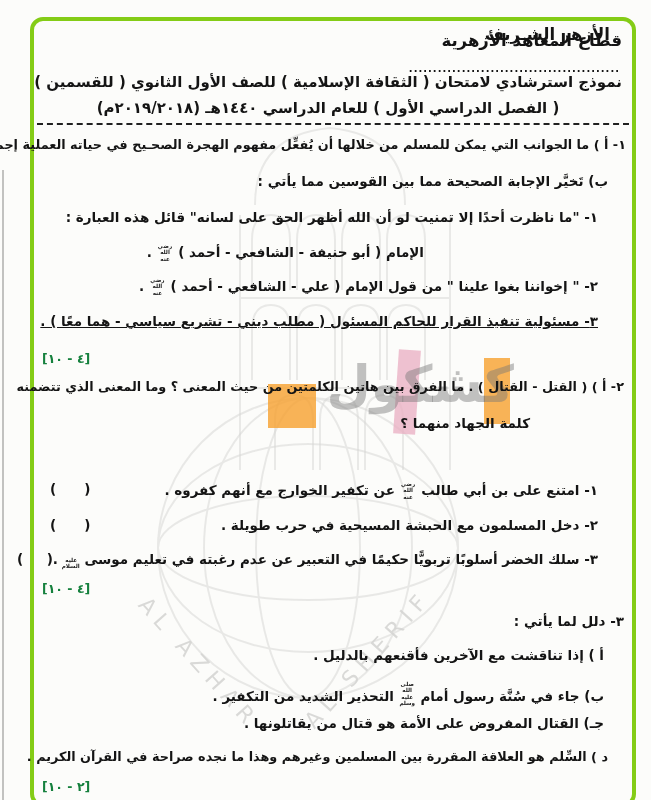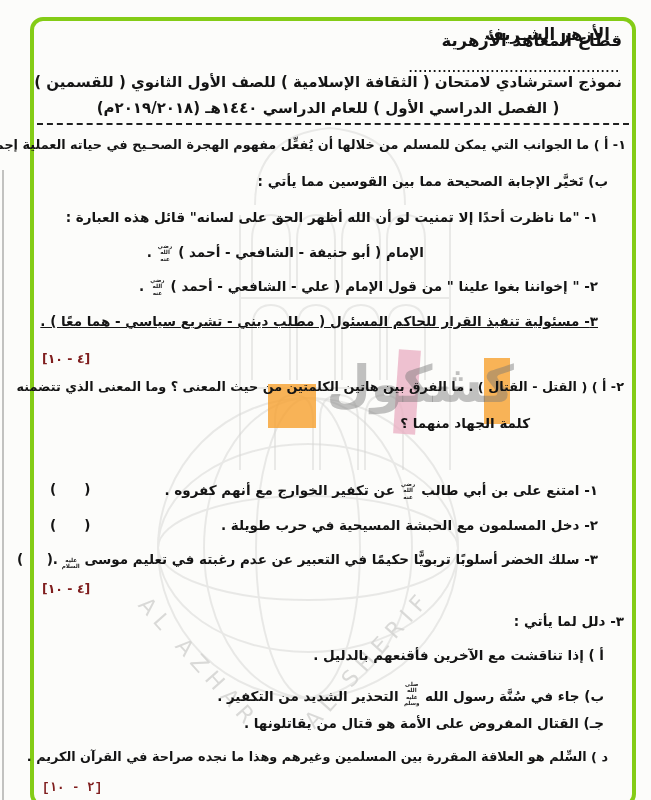--- a/index.html
+++ b/index.html
@@ -20,21 +20,21 @@
   .scan-edge{position:absolute;left:2px;top:170px;width:2px;height:630px;background:#c2c2c0;z-index:0;}
   
   .frame{position:absolute;left:30px;top:8px;width:598px;height:782px;border:4px solid #84cc16;
          border-radius:13px;direction:rtl;z-index:2;margin-top:9px;}
   .ln{position:absolute;white-space:nowrap;font-weight:bold;color:#141414;font-size:13.5px;line-height:1.25;}
   .ln.small{font-size:12.8px;}
   .hdr{font-size:16.5px;}
   .ttl{left:0;right:10px;text-align:center;font-size:15px;}
   .dots{font-size:10px;letter-spacing:1px;color:#141414;font-weight:bold;}
   .dash{position:absolute;left:3px;right:3px;top:102px;border-top:2px dashed #202020;}
-  .marks{position:absolute;left:8px;font-weight:bold;color:#7f1d1d;font-size:12.5px;white-space:nowrap;}
+  .marks{position:absolute;left:8px;font-weight:bold;color:#15803d;font-size:12.5px;white-space:nowrap;}
   .ansline{position:absolute;right:34px;left:16px;display:flex;justify-content:space-between;
            font-weight:bold;color:#141414;font-size:13.5px;white-space:nowrap;}
   .hn{display:inline-block;width:17px;font-size:5.6px;line-height:1.15;text-align:center;
       vertical-align:-4px;white-space:normal;font-weight:bold;color:#222;}
 </style>
 </head>
 <body>
 
 <div class="stage">
 
@@ -125,22 +125,22 @@
         <span>.</span>
       </span>
       <span>(&nbsp;&nbsp;&nbsp;&nbsp;&nbsp;)</span>
     </div>
 
     <div class="marks" style="top:560px;">[٤ - ١٠]</div>
 
     <div class="ln" style="top:592px;right:8px;">٣- دلل لما يأتي :</div>
     <div class="ln" style="top:626px;right:28px;">أ ) إذا تناقشت مع الآخرين فأقنعهم بالدليل .</div>
     <div class="ln" style="top:660px;right:28px;">
-      <span>ب) جاء في سُنَّة رسول الله</span>
+      <span>ب) جاء في سُنَّة رسول أمام</span>
       <span class="hn">صلى الله عليه وسلم</span>
       <span>التحذير الشديد من التكفير .</span>
     </div>
     <div class="ln small" style="top:728px;right:24px;">د ) السِّلم هو العلاقة المقررة بين المسلمين وغيرهم وهذا ما نجده صراحة في القرآن الكريم .</div>
     <div class="ln" style="top:694px;right:28px;">جـ) القتال المفروض على الأمة هو قتال من يقاتلونها .</div>
-    <div class="marks" style="top:758px;font-family:Liberation Mono, monospace;">[٢ - ١٠]</div>
+    <div class="marks" style="top:758px;">[٢ - ١٠]</div>
 
   </div>
 </div>
 
 </body></html>

